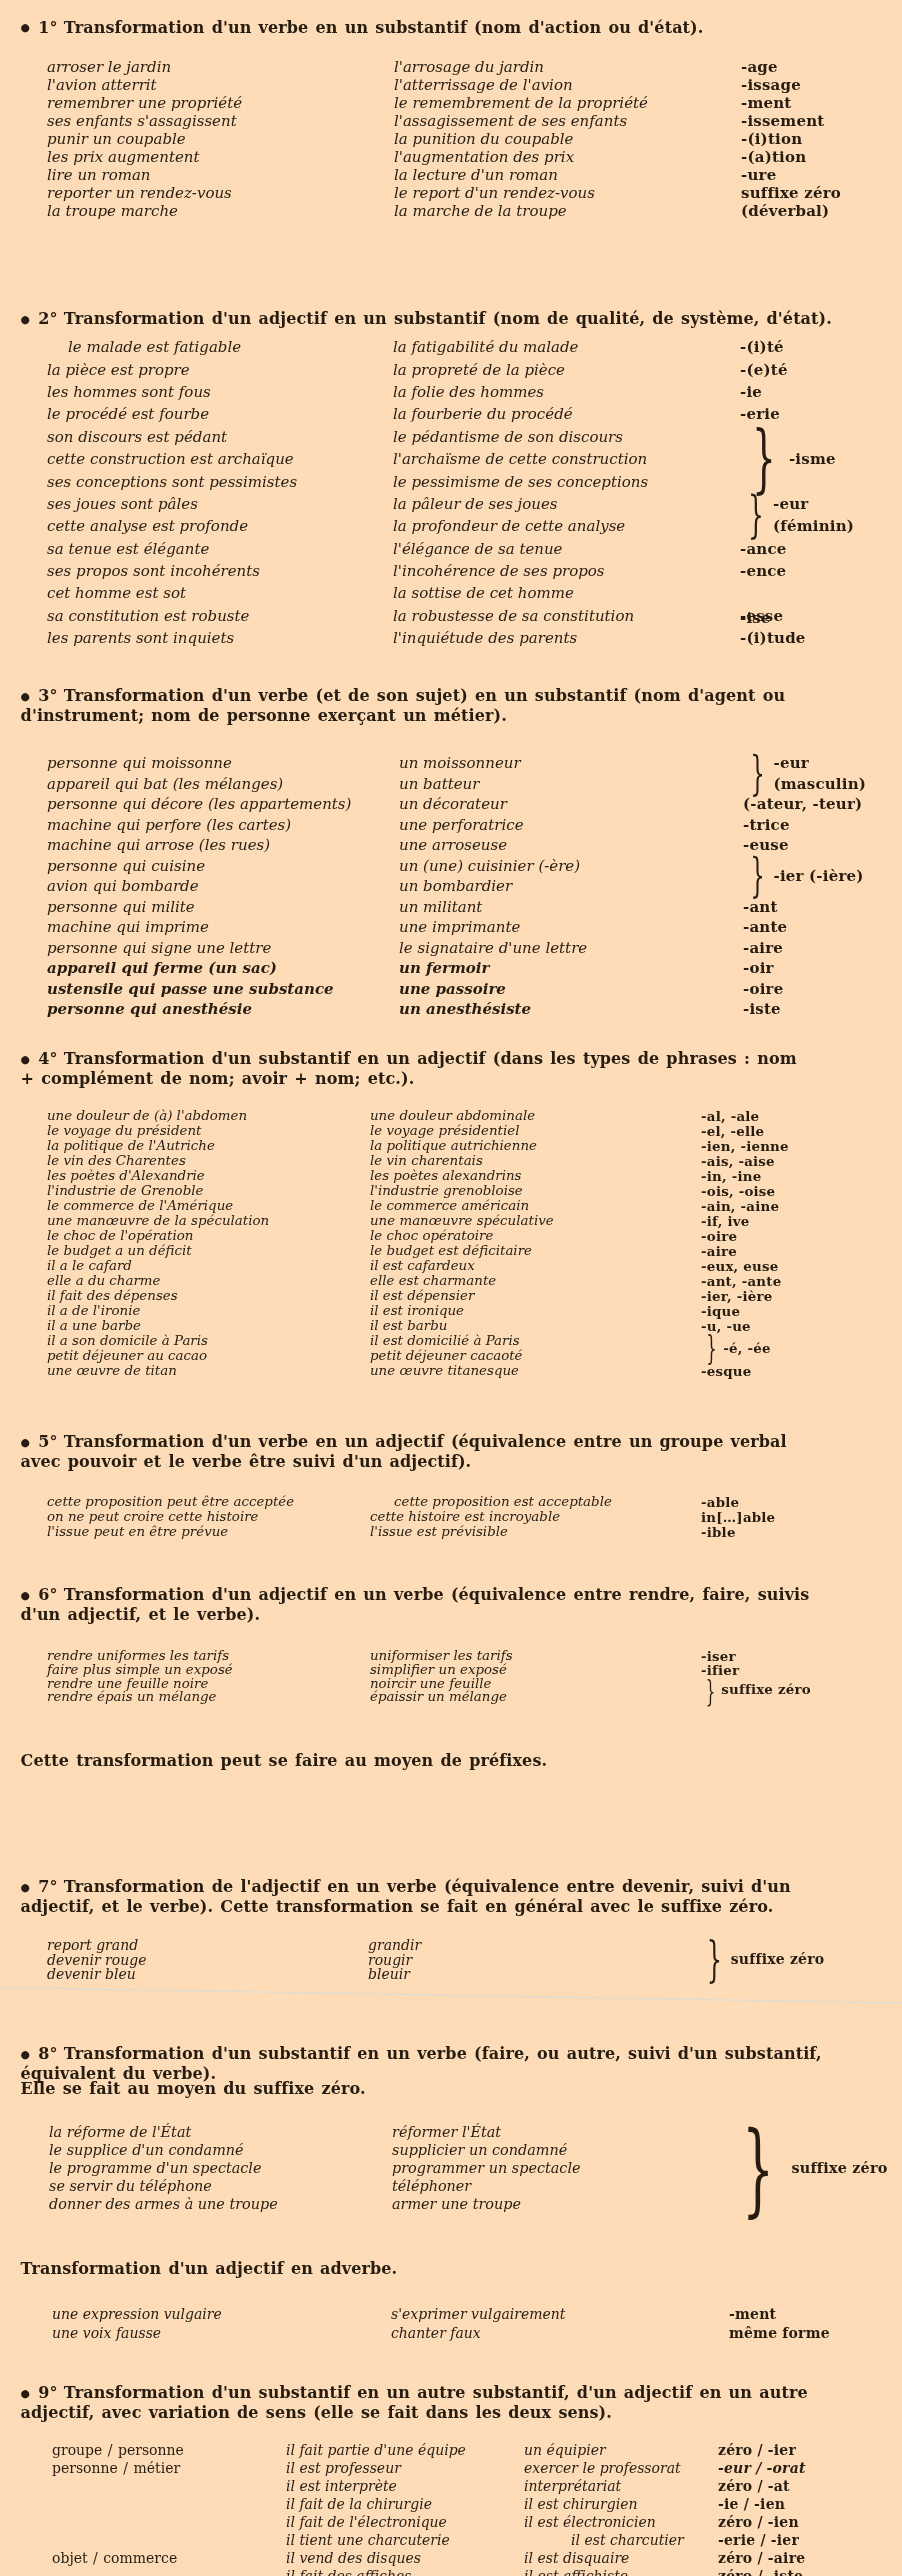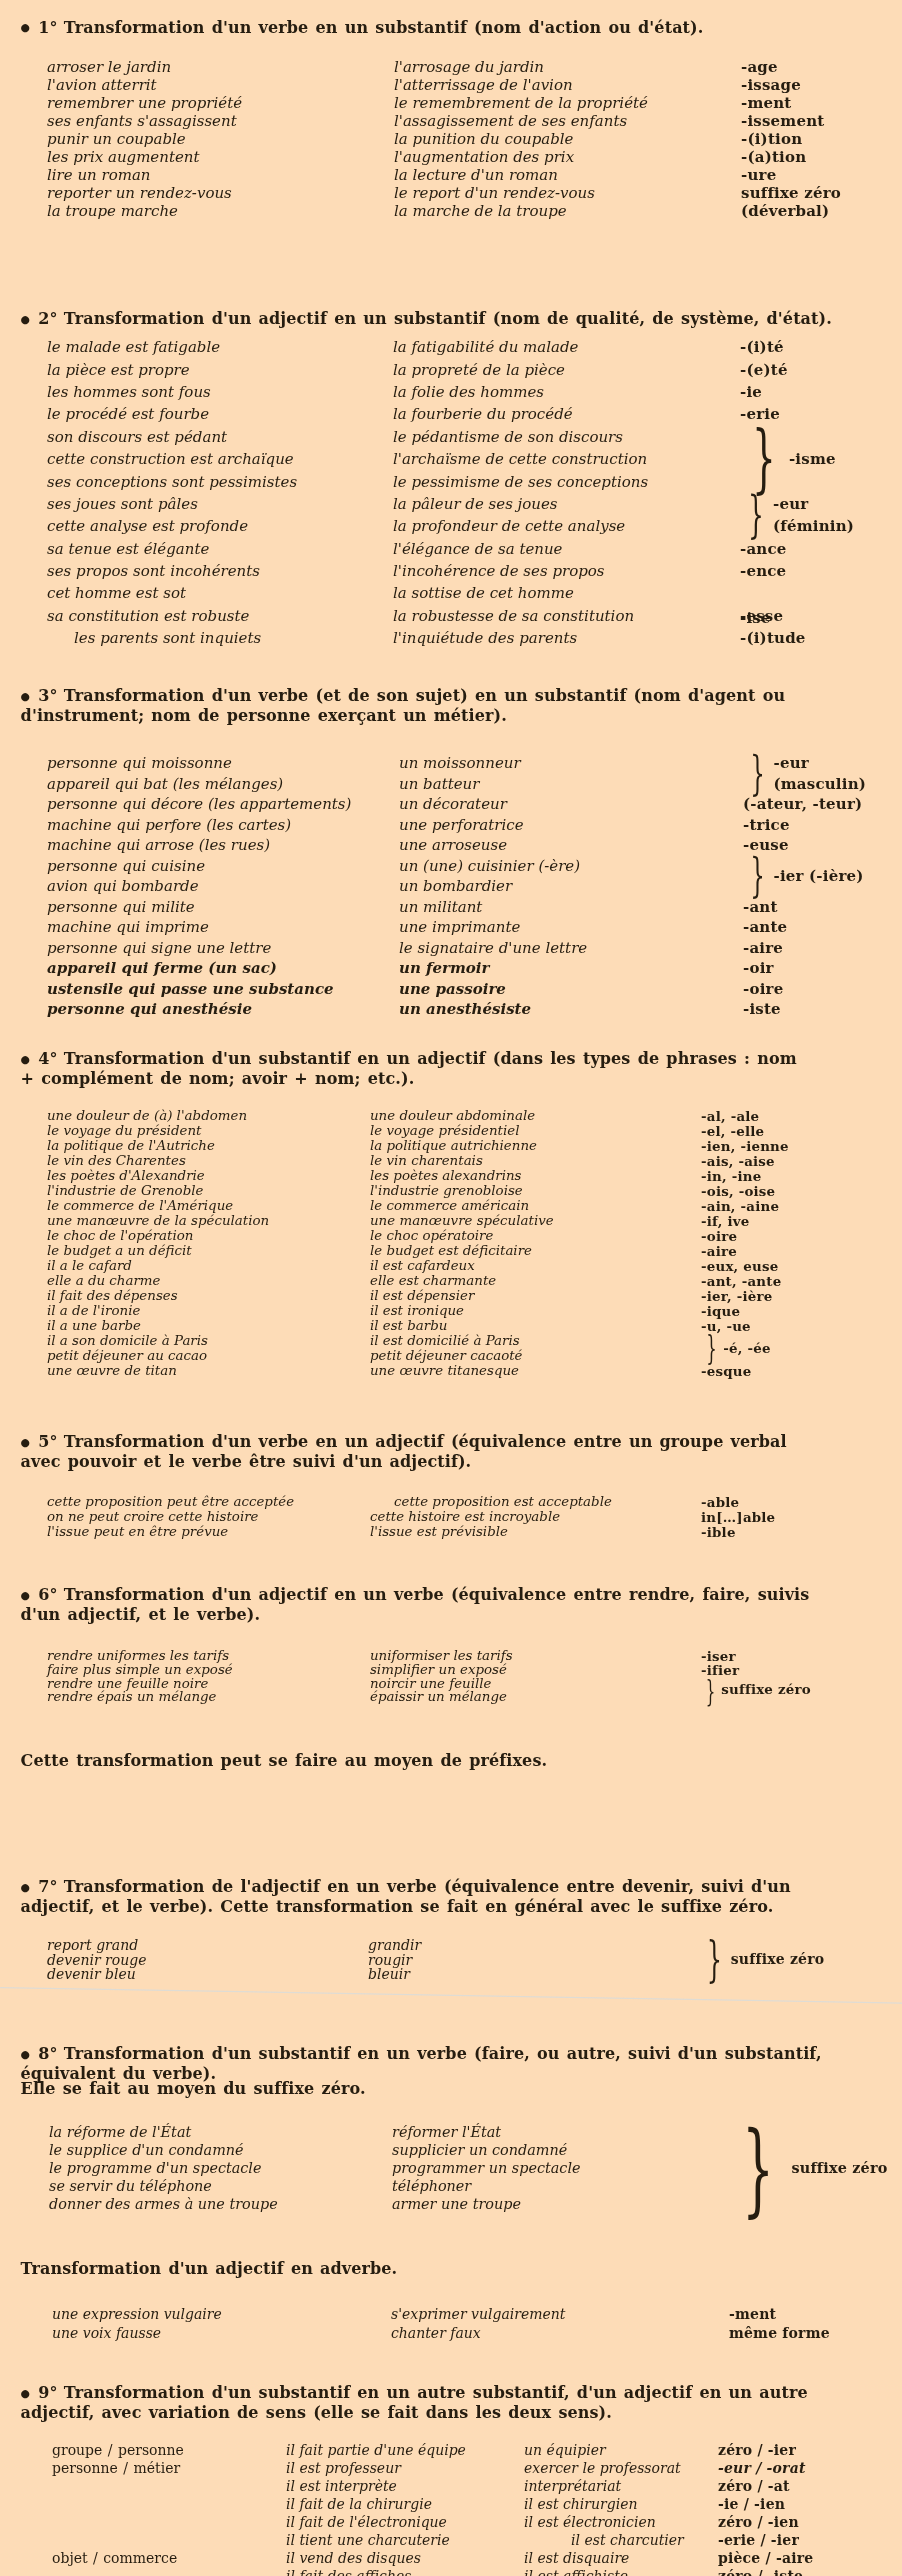--- a/index.html
+++ b/index.html
@@ -80,21 +80,21 @@
       <div class="cell sfx" style="grid-area: 7 / 3;">-ure</div>
       <div class="cell it" style="grid-area: 8 / 1;">reporter un rendez-vous</div>
       <div class="cell it" style="grid-area: 8 / 2;">le report d'un rendez-vous</div>
       <div class="cell sfx" style="grid-area: 8 / 3;">suffixe zéro</div>
       <div class="cell it" style="grid-area: 9 / 1;">la troupe marche</div>
       <div class="cell it" style="grid-area: 9 / 2;">la marche de la troupe</div>
       <div class="cell sfx" style="grid-area: 9 / 3;">(déverbal)</div>
     </div>
     <div class="header" style="top: 309px; left: 20.6px; width: 835px;"><span class="bullet">●</span><span class="hnum">2°</span><span>Transformation d'un adjectif en un substantif (nom de qualité, de système, d'état).</span></div>
     <div class="rows" style="top: 336px; left: 47px; width: 849px; grid-template-columns: 346px 347px 1fr; grid-auto-rows: 22.4px; font-size: 15px;">
-      <div class="cell it" style="grid-area: 1 / 1;">le malade est fatigable</div>
+      <div class="cell it" style="grid-area: 1 / 1; margin-left: 21px;">le malade est fatigable</div>
       <div class="cell it" style="grid-area: 1 / 2;">la fatigabilité du malade</div>
       <div class="cell sfx" style="grid-area: 1 / 3;">-(i)té</div>
       <div class="cell it" style="grid-area: 2 / 1;">la pièce est propre</div>
       <div class="cell it" style="grid-area: 2 / 2;">la propreté de la pièce</div>
       <div class="cell sfx" style="grid-area: 2 / 3;">-(e)té</div>
       <div class="cell it" style="grid-area: 3 / 1;">les hommes sont fous</div>
       <div class="cell it" style="grid-area: 3 / 2;">la folie des hommes</div>
       <div class="cell sfx" style="grid-area: 3 / 3;">-ie</div>
       <div class="cell it" style="grid-area: 4 / 1;">le procédé est fourbe</div>
       <div class="cell it" style="grid-area: 4 / 2;">la fourberie du procédé</div>
@@ -127,21 +127,21 @@
       <div class="cell sfx" style="grid-area: 10 / 3;">-ance</div>
       <div class="cell it" style="grid-area: 11 / 1;">ses propos sont incohérents</div>
       <div class="cell it" style="grid-area: 11 / 2;">l'incohérence de ses propos</div>
       <div class="cell sfx" style="grid-area: 11 / 3;">-ence</div>
       <div class="cell it" style="grid-area: 12 / 1;">cet homme est sot</div>
       <div class="cell it" style="grid-area: 12 / 2;">la sottise de cet homme</div>
       <div class="cell sfx" style="grid-area: 12 / 3; margin-top: 36px;">-ise</div>
       <div class="cell it" style="grid-area: 13 / 1;">sa constitution est robuste</div>
       <div class="cell it" style="grid-area: 13 / 2;">la robustesse de sa constitution</div>
       <div class="cell sfx" style="grid-area: 13 / 3;">-esse</div>
-      <div class="cell it" style="grid-area: 14 / 1; margin-left: 27px;">les parents sont inquiets</div>
+      <div class="cell it" style="grid-area: 14 / 1;">les parents sont inquiets</div>
       <div class="cell it" style="grid-area: 14 / 2;">l'inquiétude des parents</div>
       <div class="cell sfx" style="grid-area: 14 / 3;">-(i)tude</div>
     </div>
     <div class="header" style="top: 686px; left: 20.6px; width: 773px;"><span class="bullet">●</span><span class="hnum">3°</span><span>Transformation d'un verbe (et de son sujet) en un substantif (nom d'agent ou d'instrument; nom de personne exerçant un métier).</span></div>
     <div class="rows" style="top: 753px; left: 47px; width: 849px; grid-template-columns: 352px 344px 1fr; grid-auto-rows: 20.5px; font-size: 15px;">
       <div class="cell it" style="grid-area: 1 / 1;">personne qui moissonne</div>
       <div class="cell it" style="grid-area: 1 / 2;">un moissonneur</div>
       <div class="cell group sfx" style="grid-area: 1 / 3 / span 2;">
         <span class="brace" style="font-size: 46px;">}</span>
         <div class="glines">
@@ -344,19 +344,19 @@
       <div class="cell sfx" style="grid-area: 4 / 4;">-ie / -ien</div>
       <div class="cell it" style="grid-area: 5 / 2;">il fait de l'électronique</div>
       <div class="cell it" style="grid-area: 5 / 3;">il est électronicien</div>
       <div class="cell sfx" style="grid-area: 5 / 4;">zéro / -ien</div>
       <div class="cell it" style="grid-area: 6 / 2;">il tient une charcuterie</div>
       <div class="cell it" style="grid-area: 6 / 3; margin-left: 47px;">il est charcutier</div>
       <div class="cell sfx" style="grid-area: 6 / 4;">-erie / -ier</div>
       <div class="cell cat" style="grid-area: 7 / 1 / span 1;">objet / commerce</div>
       <div class="cell it" style="grid-area: 7 / 2;">il vend des disques</div>
       <div class="cell it" style="grid-area: 7 / 3;">il est disquaire</div>
-      <div class="cell sfx" style="grid-area: 7 / 4;">pièce / -aire</div>
+      <div class="cell sfx" style="grid-area: 7 / 4;">zéro / -aire</div>
       <div class="cell it" style="grid-area: 8 / 2;">il fait des affiches</div>
       <div class="cell it" style="grid-area: 8 / 3;">il est affichiste</div>
       <div class="cell sfx" style="grid-area: 8 / 4;">zéro / -iste</div>
     </div>
   </div>
 
 
 </body></html>

